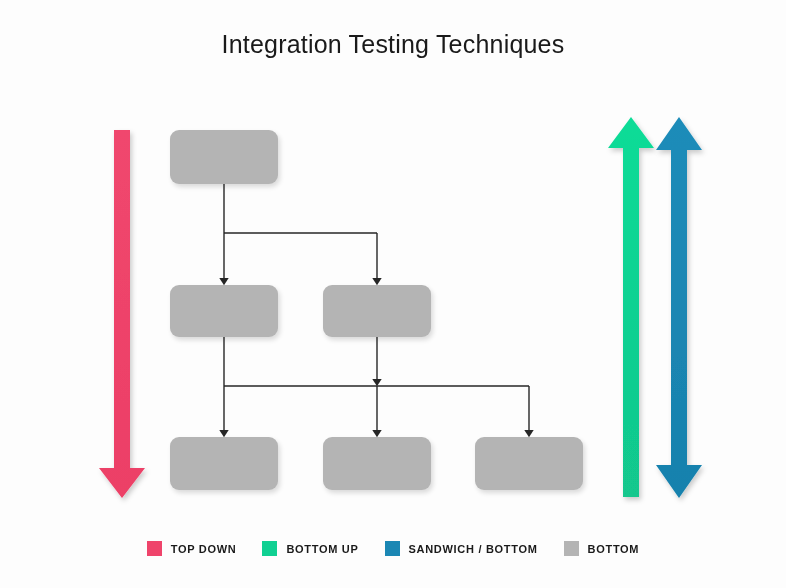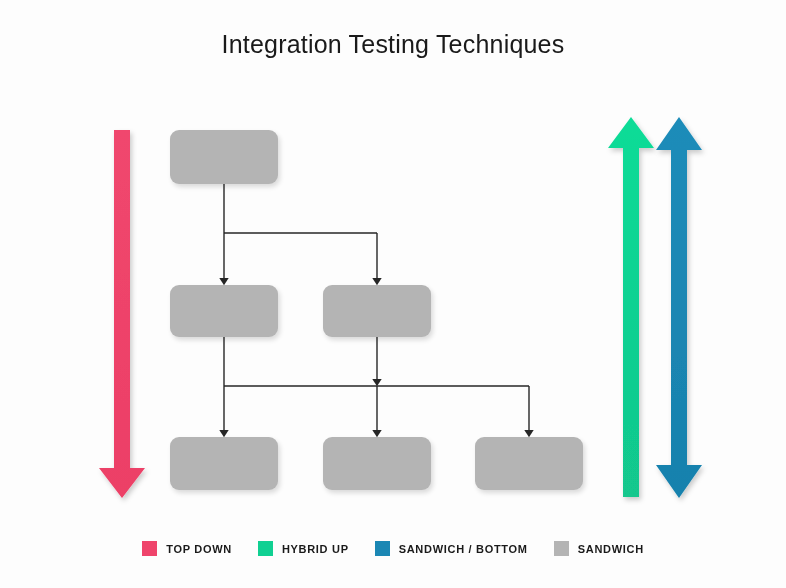--- a/index.html
+++ b/index.html
@@ -149,25 +149,25 @@
     </g>
   </svg>
 
   <div id="legend">
     <div class="legend-item">
       <span class="legend-swatch" style="background:#ef446b;"></span>
       <span class="legend-label">TOP DOWN</span>
     </div>
     <div class="legend-item">
       <span class="legend-swatch" style="background:#10d092;"></span>
-      <span class="legend-label">HYBRID UP</span>
+      <span class="legend-label">BOTTOM UP</span>
     </div>
     <div class="legend-item">
       <span class="legend-swatch" style="background:#1b87b4;"></span>
       <span class="legend-label">SANDWICH / BOTTOM</span>
     </div>
     <div class="legend-item">
       <span class="legend-swatch" style="background:#b4b4b4;"></span>
-      <span class="legend-label">SANDWICH</span>
+      <span class="legend-label">BOTTOM</span>
     </div>
   </div>
 
 </div>
 
 </body></html>

